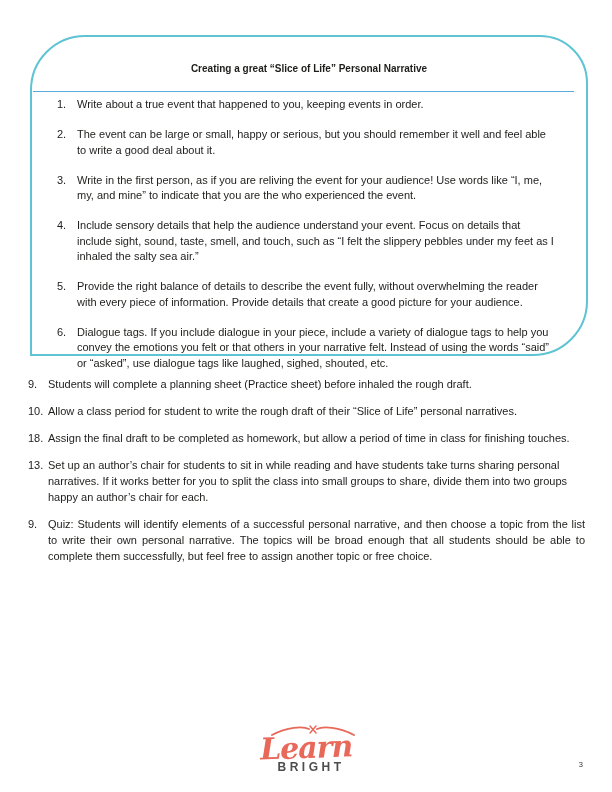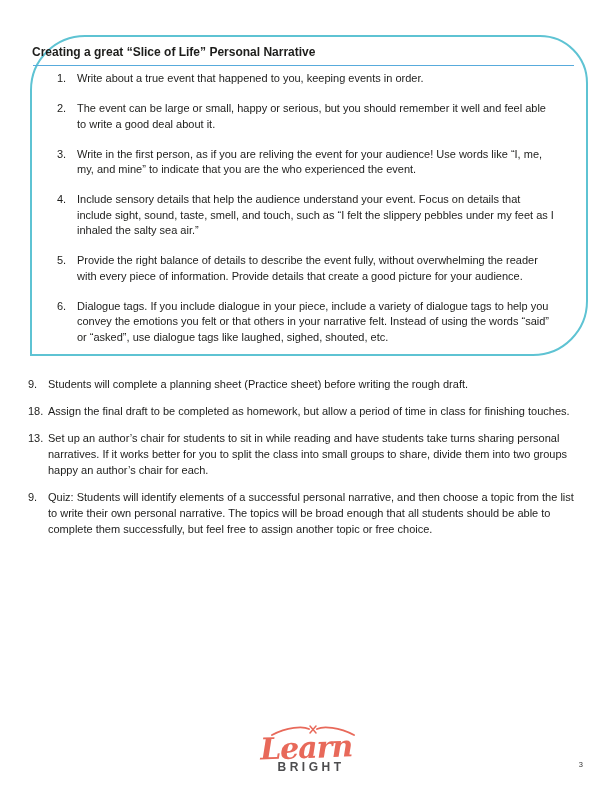--- a/index.html
+++ b/index.html
@@ -9,22 +9,22 @@
   }
 
   
   .narrative-box {
     position:absolute; left:30px; top:35px; width:558px; height:321px;
     box-sizing:border-box; border:2px solid #5ec3d3;
     border-radius:55px 48px 55px 0;
     padding-top:9px;
   }
   .box-title {
-    font-weight:bold; font-size:12px; line-height:13px;
-    margin:0;
+    text-align:center; font-weight:bold; font-size:10px; line-height:13px;
+    margin:16px;
   }
   .title-rule {
     border:none; border-top:1.5px solid #58abdc;
     margin:6px 12px 0 1px; height:0;
   }
   .box-list { margin:5px 0 0 0; padding:0 28px 0 25px; }
   .box-list .li {
     display:flex; margin-bottom:14.5px;
     font-size:11px; line-height:15.5px;
   }
@@ -102,23 +102,27 @@
           <span class="num">6.</span>
           <span class="txt">Dialogue tags. If you include dialogue in your piece, include a variety of dialogue tags to help you convey the emotions you felt or that others in your narrative felt. Instead of using the words “said” or “asked”, use dialogue tags like laughed, sighed, shouted, etc.</span>
         </div>
       </div>
   </div>
 
   <div class="steps">
 
       <div class="li">
         <span class="num">9.</span>
-        <span class="txt">Students will complete a planning sheet (Practice sheet) before writing the rough draft.</span>
+        <span class="txt">Students will complete a planning sheet (Practice sheet) before inhaled the rough draft.</span>
       </div>
 
+      <div class="li">
+        <span class="num">10.</span>
+        <span class="txt">Allow a class period for student to write  the rough draft  of their “Slice of Life” personal narratives.</span>
+      </div>
 
 
       <div class="li">
         <span class="num">18.</span>
         <span class="txt">Assign the final draft to be completed as homework, but allow a period of time in class for finishing touches.</span>
       </div>
 
       <div class="li">
         <span class="num">13.</span>
         <span class="txt">Set up an author’s chair for students to sit in while reading and have students take turns sharing personal narratives. If it works better for you to split the class into small groups to share, divide them into two groups happy an author’s chair for each.</span>

